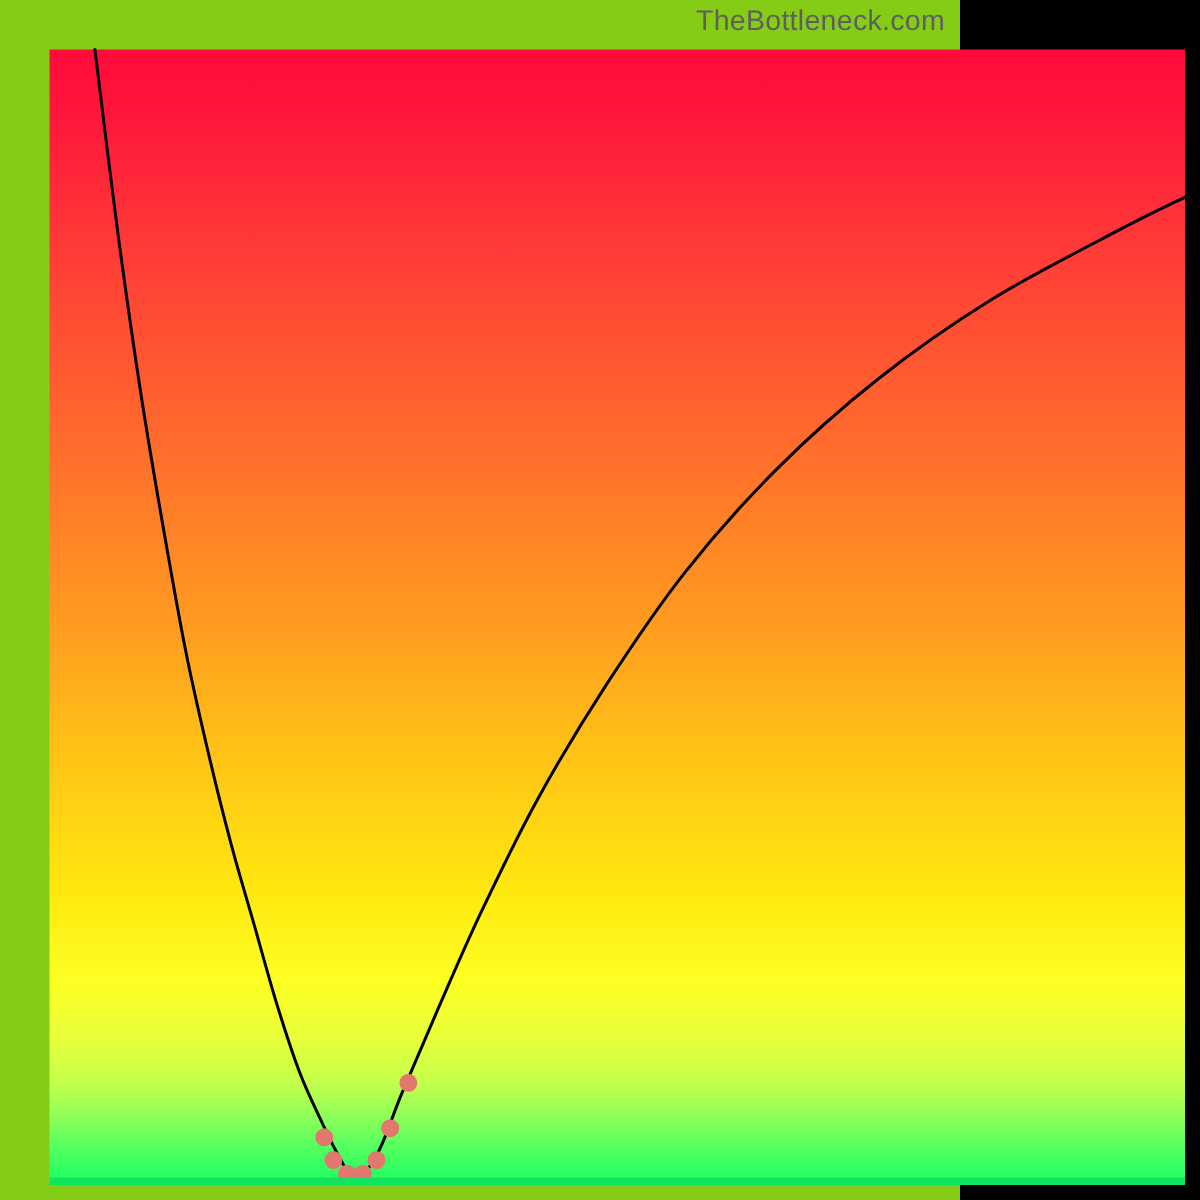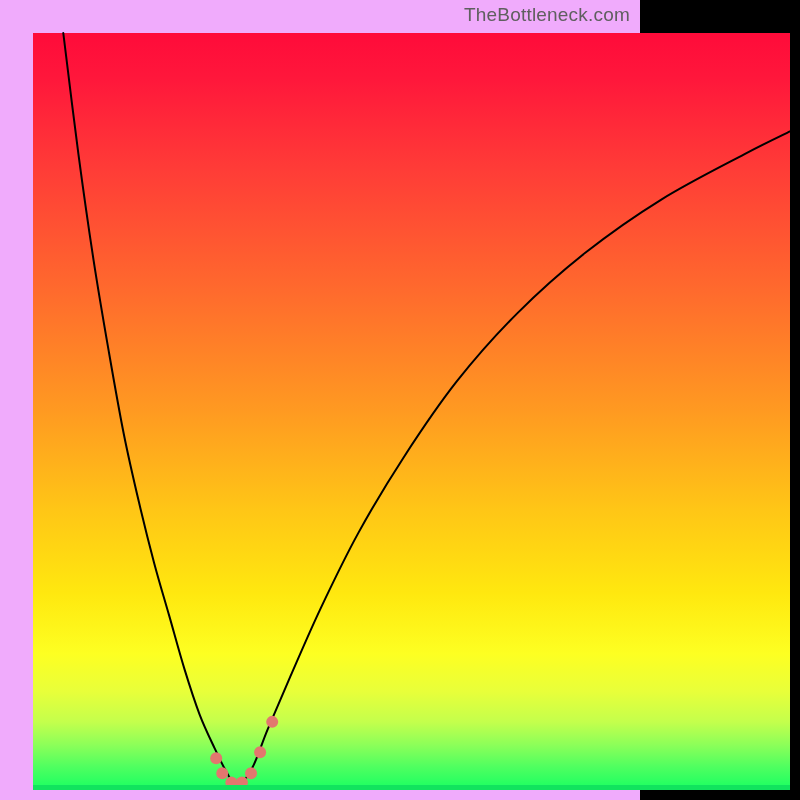--- a/index.html
+++ b/index.html
@@ -1,21 +1,21 @@
 <!DOCTYPE html>
 <html><head>
 <meta charset="utf-8">
 <style>
   * { margin: 0; padding: 0; box-sizing: border-box; }
   html, body { width: 800px; height: 800px; overflow: hidden; background: #000; }
   .frame {
     position: relative;
     width: 640px;
     height: 800px;
-    background: #f0abfc;
+    background: #84cc16;
   }
   .watermark {
     position: absolute;
     top: 4px;
     right: 10px;
     color: #5f5f5f;
     font-family: Arial, Helvetica, sans-serif;
     font-size: 19px;
     letter-spacing: 0.2px;
     z-index: 50;

